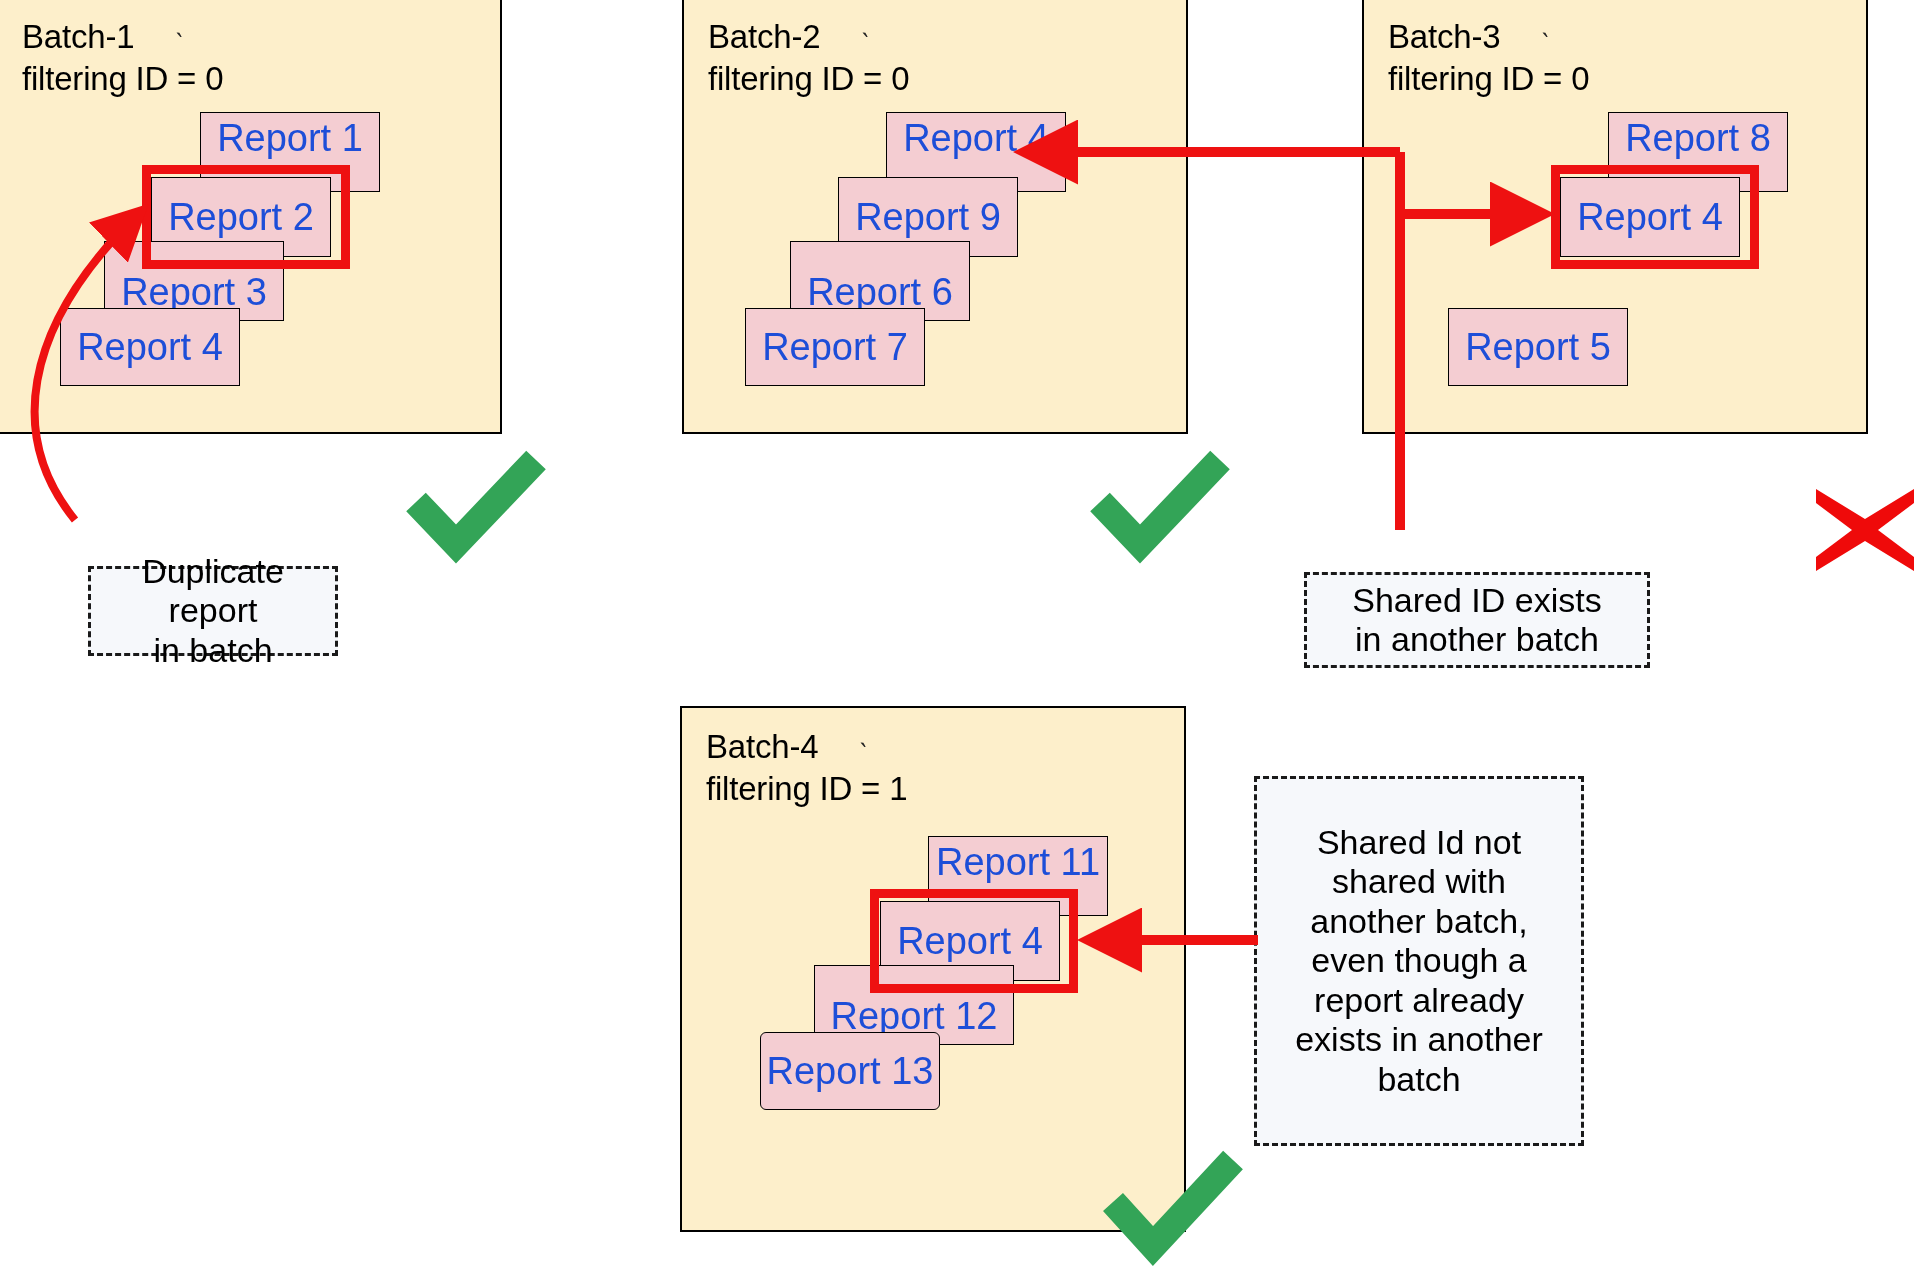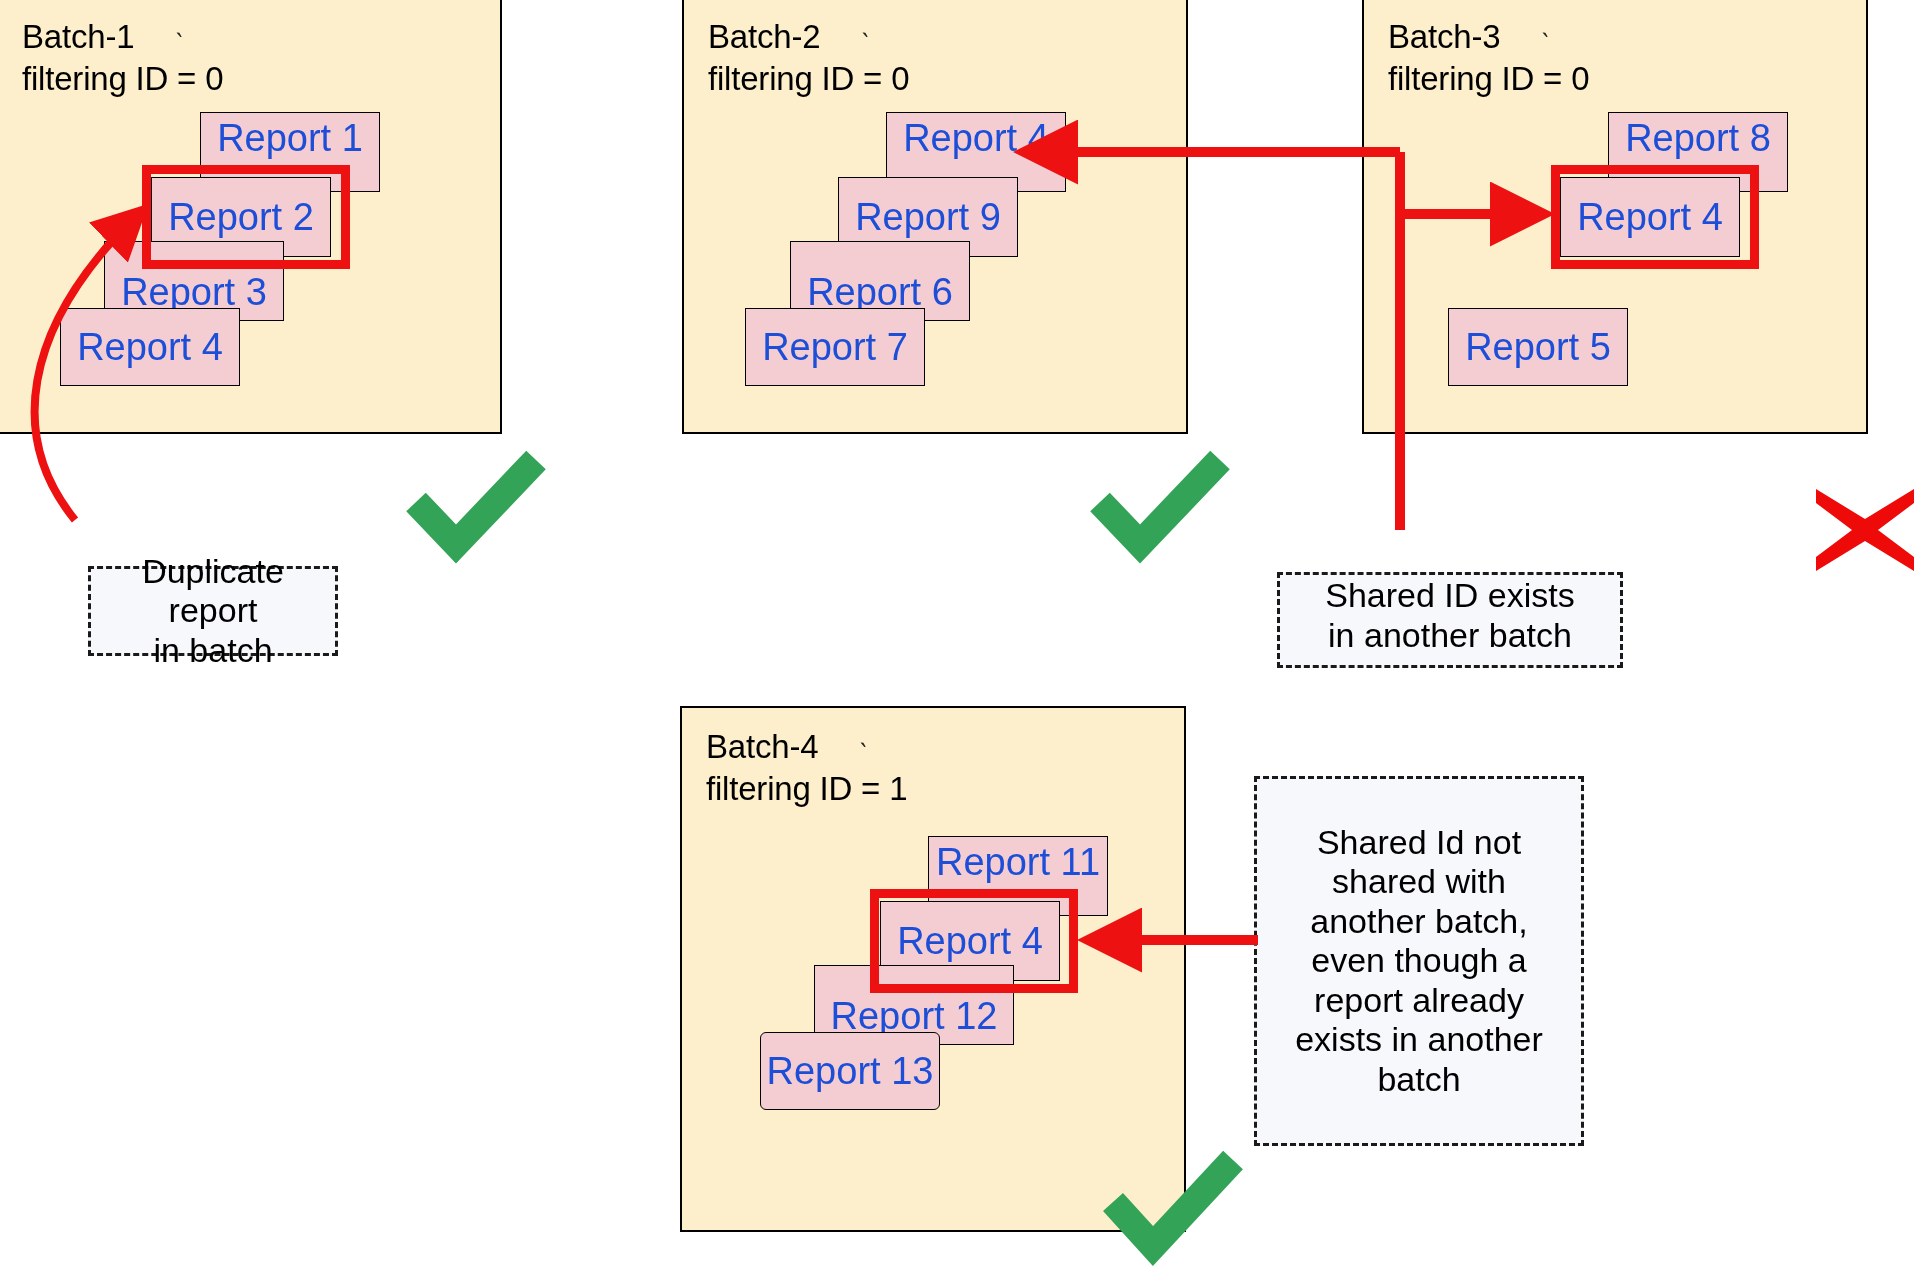--- a/index.html
+++ b/index.html
@@ -159,21 +159,21 @@
       </marker>
     </defs>
 
     <path d="M350,32 L350,410" stroke="#ee1111" stroke-width="10" fill="none"></path>
 
     <path d="M350,32 L-24,32" stroke="#ee1111" stroke-width="10" fill="none" marker-end="url(#ah2)"></path>
 
     <path d="M350,94 L492,94" stroke="#ee1111" stroke-width="10" fill="none" marker-end="url(#ah3)"></path>
   </svg>
 
-  <div class="callout" style="left:1277px;top:572px;width:346px;height:96px;align-items:flex-end;">
+  <div class="callout" style="left:1304px;top:572px;width:346px;height:96px;">
     <span>Shared ID exists
 in another batch</span>
   </div>
 
   <svg class="cross" style="left:1806px;top:485px;width:118px;height:90px;z-index:6;">
     <path d="M10,4 L59,34 L108,4 L108,18 L72,45 L108,72 L108,86 L59,56 L10,86 L10,72 L46,45 L10,18 z" fill="#ef0a0a"></path>
   </svg>
 
   <div class="batch" style="left:680px;top:706px;width:506px;height:526px;">
     <div class="batch-title">Batch-4

